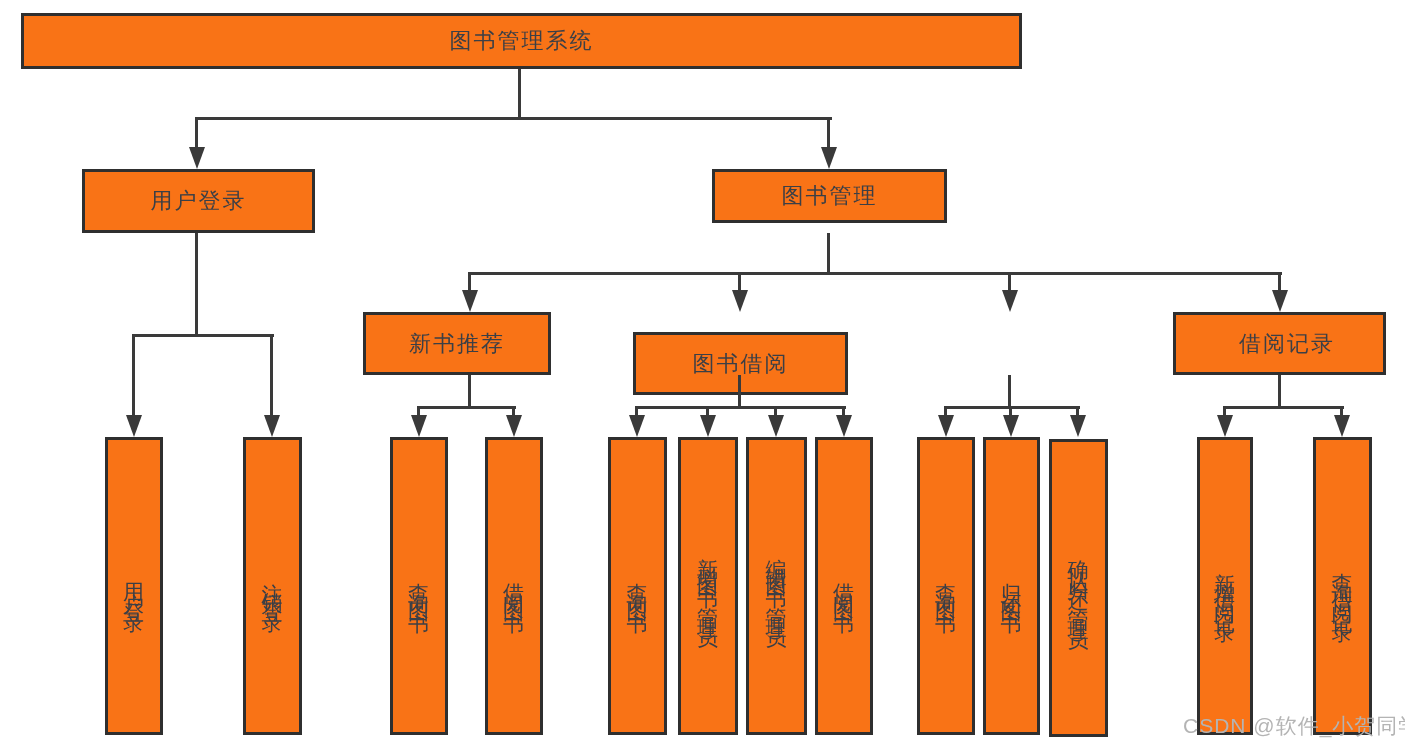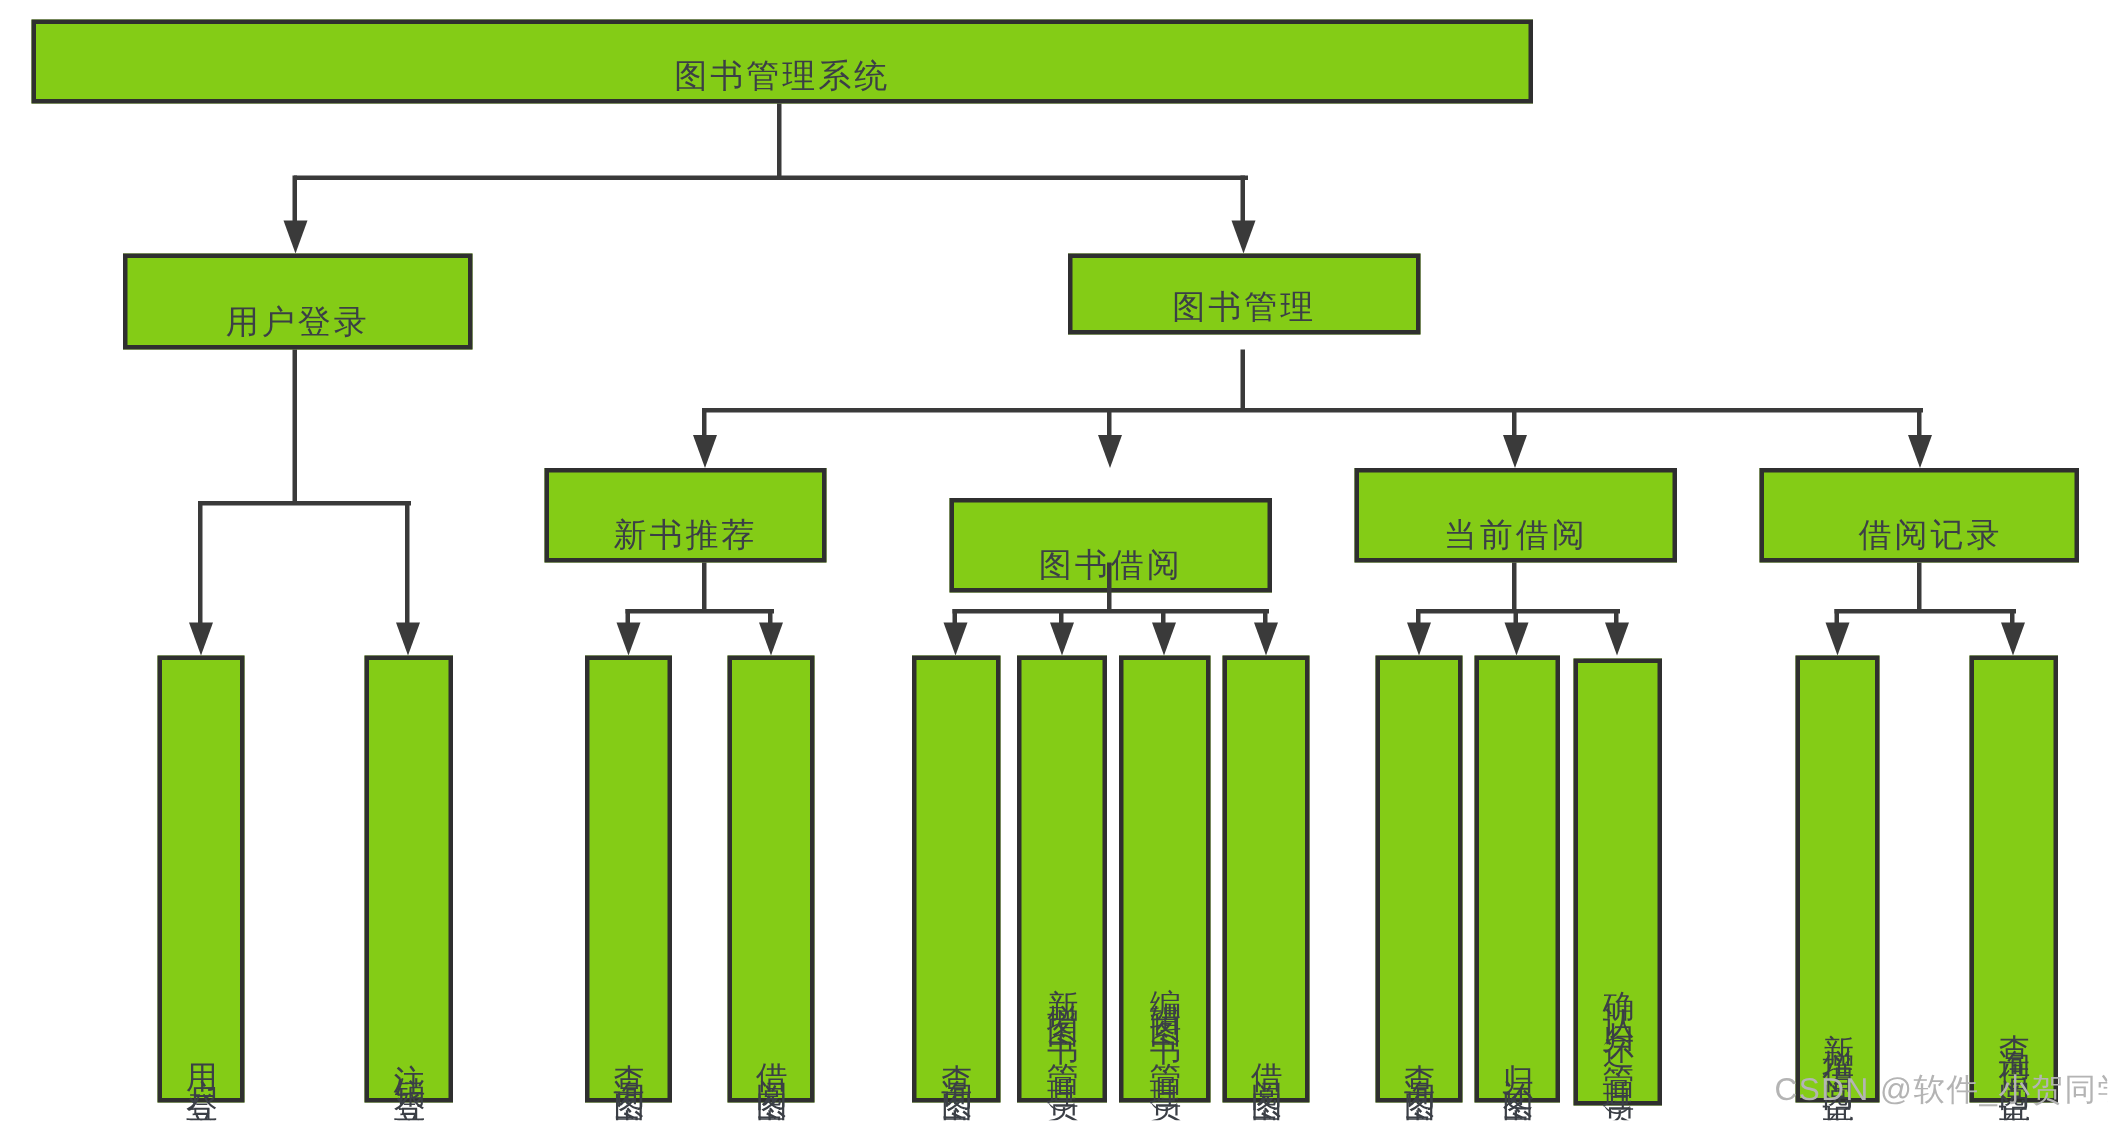--- a/index.html
+++ b/index.html
@@ -14,22 +14,22 @@
     position:relative;
     width:1405px;height:747px;
     background:var(--bg);
     font-family:"Liberation Sans","DejaVu Sans",sans-serif;
     overflow:hidden;
   }
   .box{
     position:absolute;
     box-sizing:border-box;
     border:3px solid var(--box-border);
-    background:#84cc16;
-    display:flex;align-items:flex-end;justify-content:center;
+    background:#f97316;
+    display:flex;align-items:center;justify-content:center;
     color:var(--text);
   }
   .hbox .label{
     font-size:22px;
     letter-spacing:2px;
     white-space:nowrap;
   }
   .vbox .label{
     writing-mode:vertical-rl;
     text-orientation:mixed;
@@ -94,23 +94,20 @@
   <div class="vline" style="left:1008px;top:272px;height:20px;"></div>
   <div class="arrow" style="left:1002px;top:290px;"></div>
   <div class="vline" style="left:1278px;top:272px;height:20px;"></div>
   <div class="arrow" style="left:1272px;top:290px;"></div>
 
   <div class="box hbox" style="left:363px;top:312px;width:188px;height:63px;">
     <span class="label">新书推荐</span>
   </div>
   <div class="box hbox" style="left:633px;top:312px;width:215px;height:63px;margin-top:20px;">
     <span class="label">图书借阅</span>
-  </div>
-  <div class="box hbox" style="left:903px;top:312px;width:215px;height:63px;">
-    <span class="label">当前借阅</span>
   </div>
   <div class="box hbox" style="left:1173px;top:312px;width:213px;height:63px;padding-left:15px;">
     <span class="label">借阅记录</span>
   </div>
 
   <div class="vline" style="left:468px;top:375px;height:33px;"></div>
   <div class="hline" style="left:417px;top:406px;width:99px;"></div>
   <div class="vline" style="left:417px;top:406px;height:11px;"></div>
   <div class="arrow" style="left:411px;top:415px;"></div>
   <div class="vline" style="left:512px;top:406px;height:11px;"></div>

